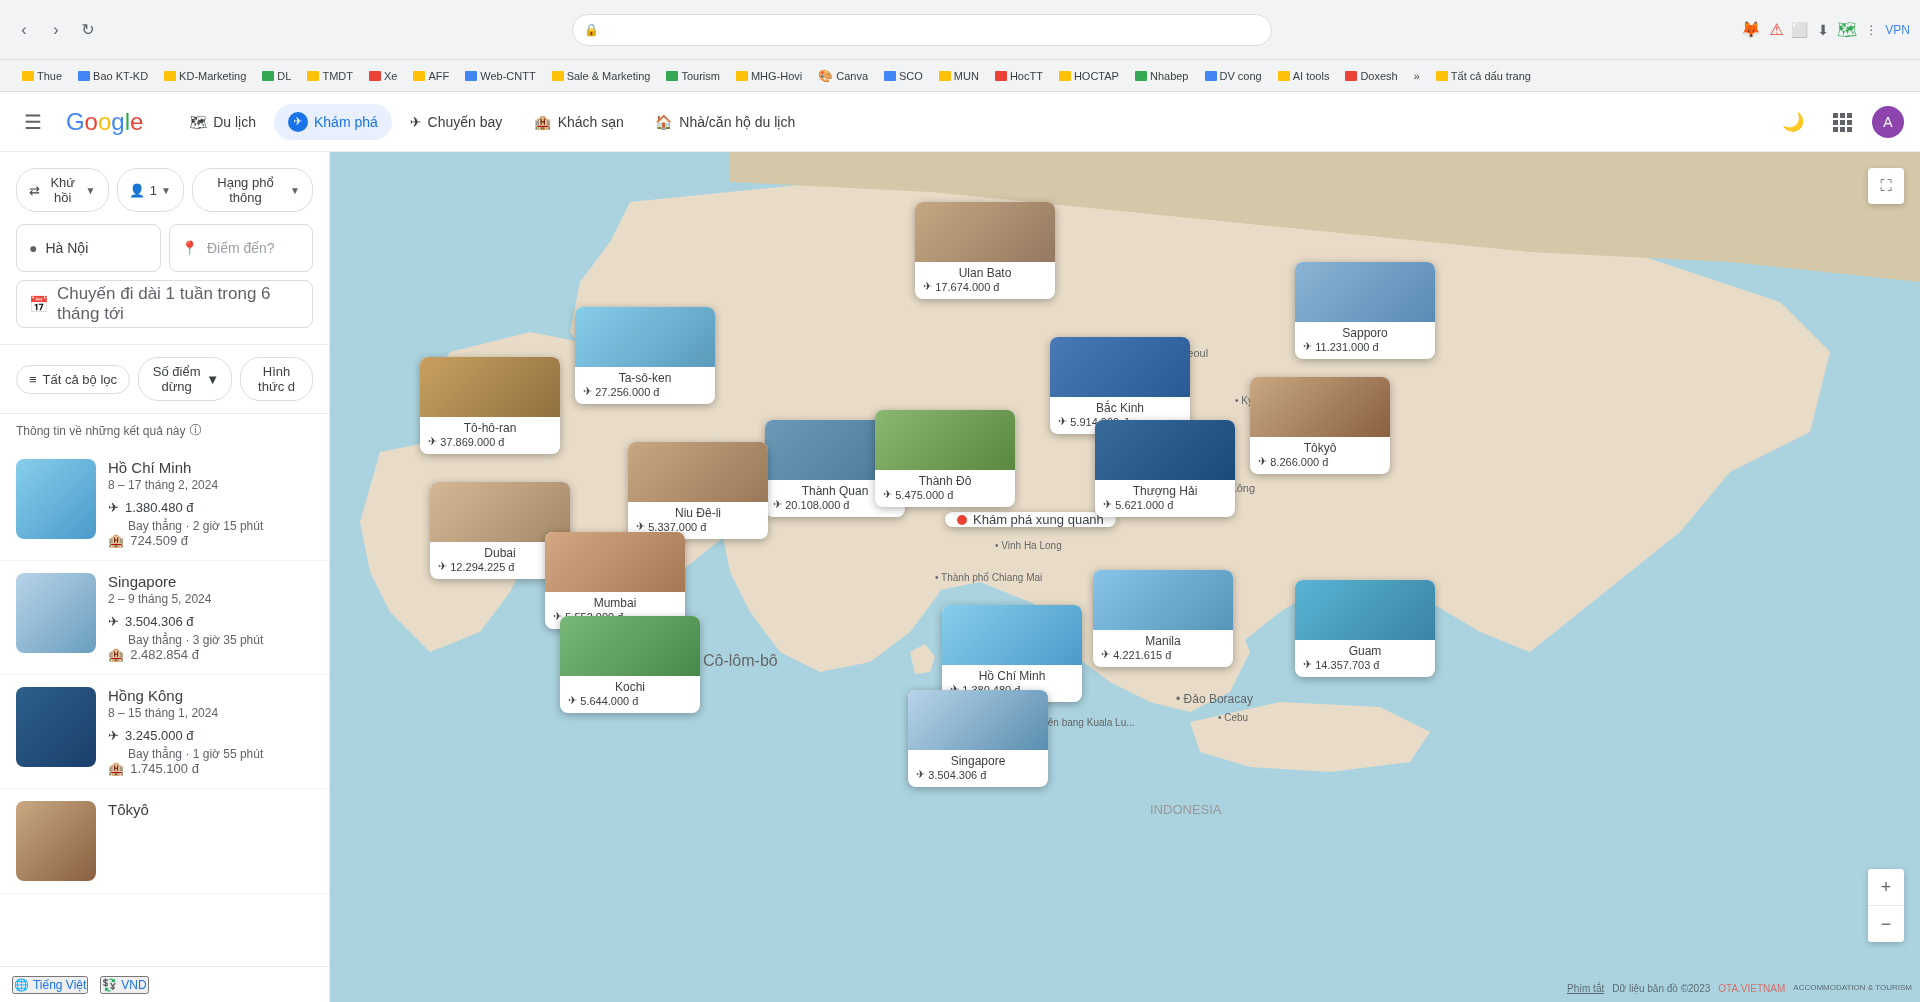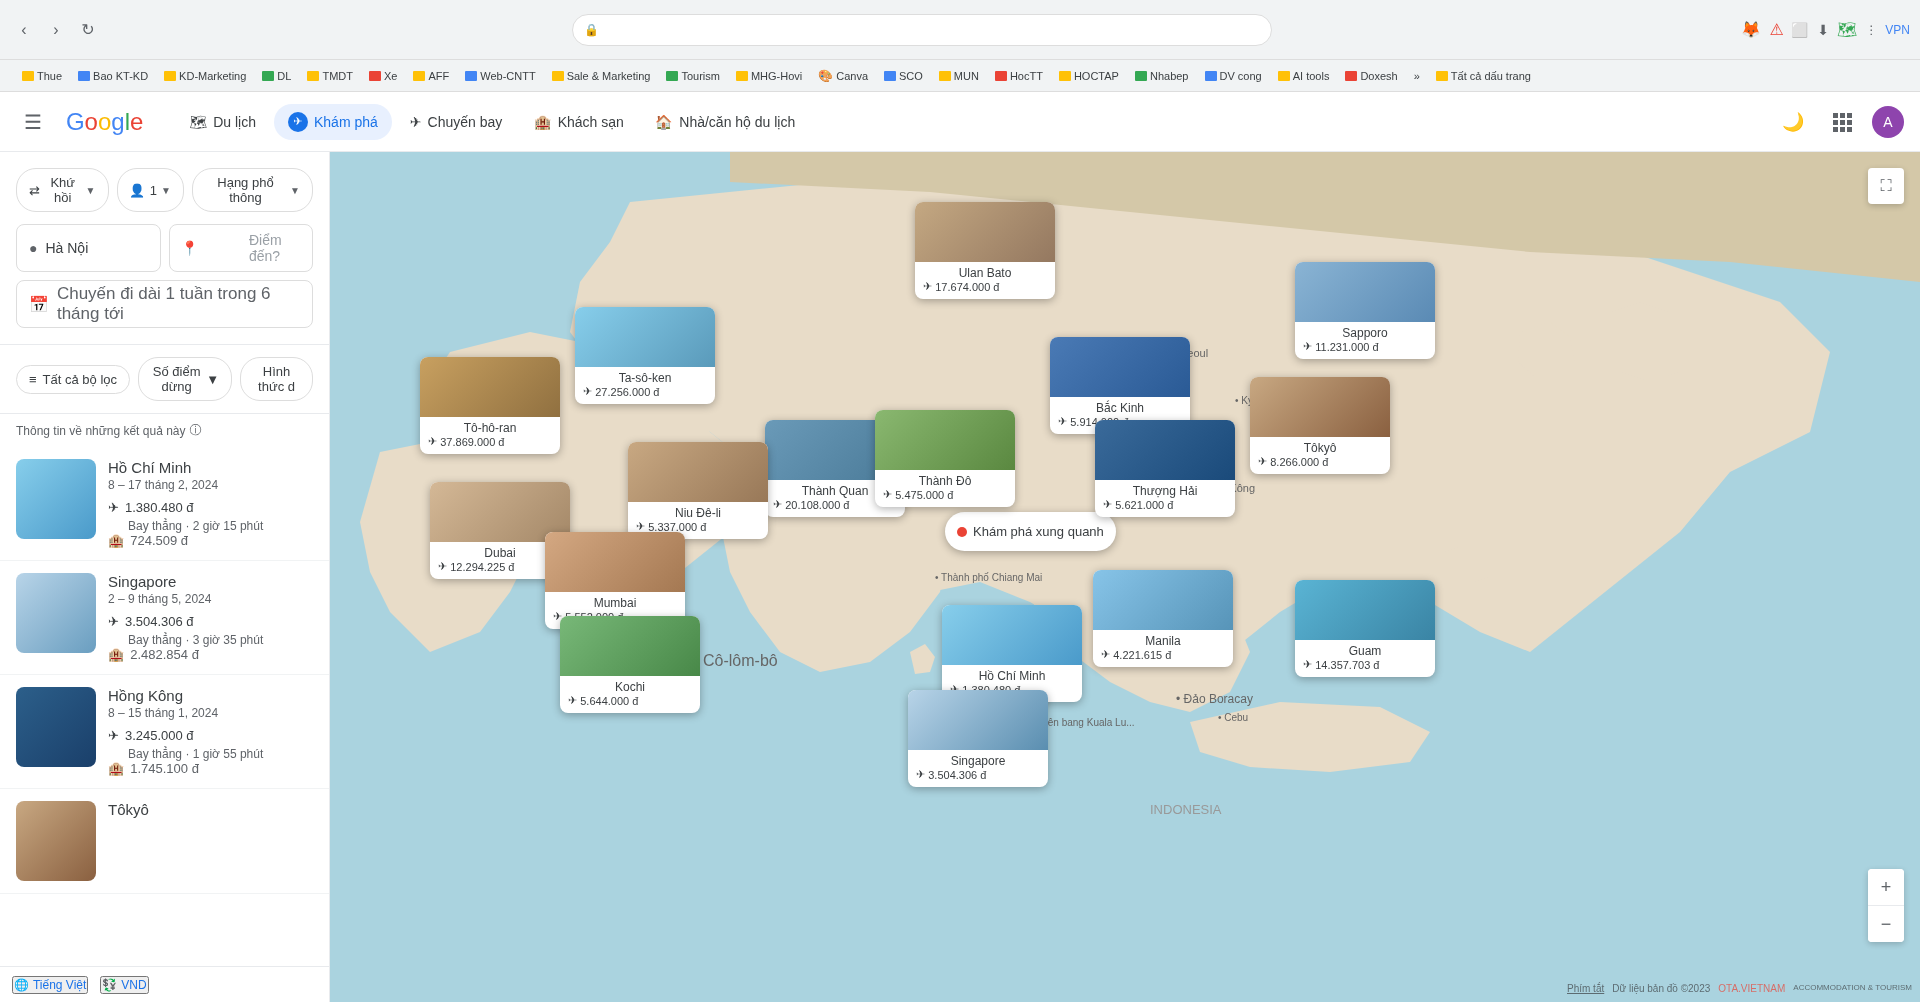--- a/index.html
+++ b/index.html
@@ -90,21 +90,21 @@
     .option-btn .arrow { font-size: 10px; color: #5f6368; }
 
     .search-inputs { display: flex; gap: 8px; margin-bottom: 8px; }
     .search-input-field {
       flex: 1; height: 48px; border: 1px solid #ddd; border-radius: 8px;
       padding: 8px 12px; display: flex; align-items: center; gap: 8px;
       cursor: pointer; background: #fff;
     }
     .search-input-icon { color: #5f6368; font-size: 14px; }
     .search-input-text { font-size: 14px; color: #3c4043; }
-    .search-input-text.placeholder { color: #9aa0a6; margin-left: 42px; }
+    .search-input-text.placeholder { color: #9aa0a6; }
 
     .date-field {
       height: 48px; border: 1px solid #ddd; border-radius: 8px;
       padding: 8px 12px; display: flex; align-items: center; gap: 8px;
       cursor: pointer; background: #fff; width: 100%;
     }
 
     
     .filter-section { padding: 12px 16px; border-bottom: 1px solid #e8eaed; display: flex; gap: 8px; align-items: center; }
     .filter-all-btn {
@@ -152,21 +152,21 @@
     .map-card {
       position: absolute; background: white; border-radius: 8px;
       box-shadow: 0 2px 8px rgba(0,0,0,0.3); overflow: hidden;
       cursor: pointer; width: 140px;
     }
     .map-card-info { padding: 4px 8px 6px; }
     .map-card-name { font-size: 12px; font-weight: 500; color: #3c4043; text-align: center; }
     .map-card-price { font-size: 11px; color: #3c4043; display: flex; align-items: center; gap: 3px; }
 
     .explore-pin {
-      position: absolute; background: white; border-radius: 20px; padding: 12px 12px;
+      position: absolute; background: white; border-radius: 20px; padding: 0 12px;
       box-shadow: 0 2px 8px rgba(0,0,0,0.3); display: flex; align-items: center; gap: 6px;
       font-size: 13px; font-weight: 500; color: #3c4043; cursor: pointer; white-space: nowrap;
     }
     .explore-pin .pin-dot { width: 10px; height: 10px; background: #ea4335; border-radius: 50%; }
 
     
     .map-controls {
       position: absolute; right: 16px; bottom: 60px;
       display: flex; flex-direction: column; background: white; border-radius: 4px;
       box-shadow: 0 2px 6px rgba(0,0,0,0.2); overflow: hidden;

